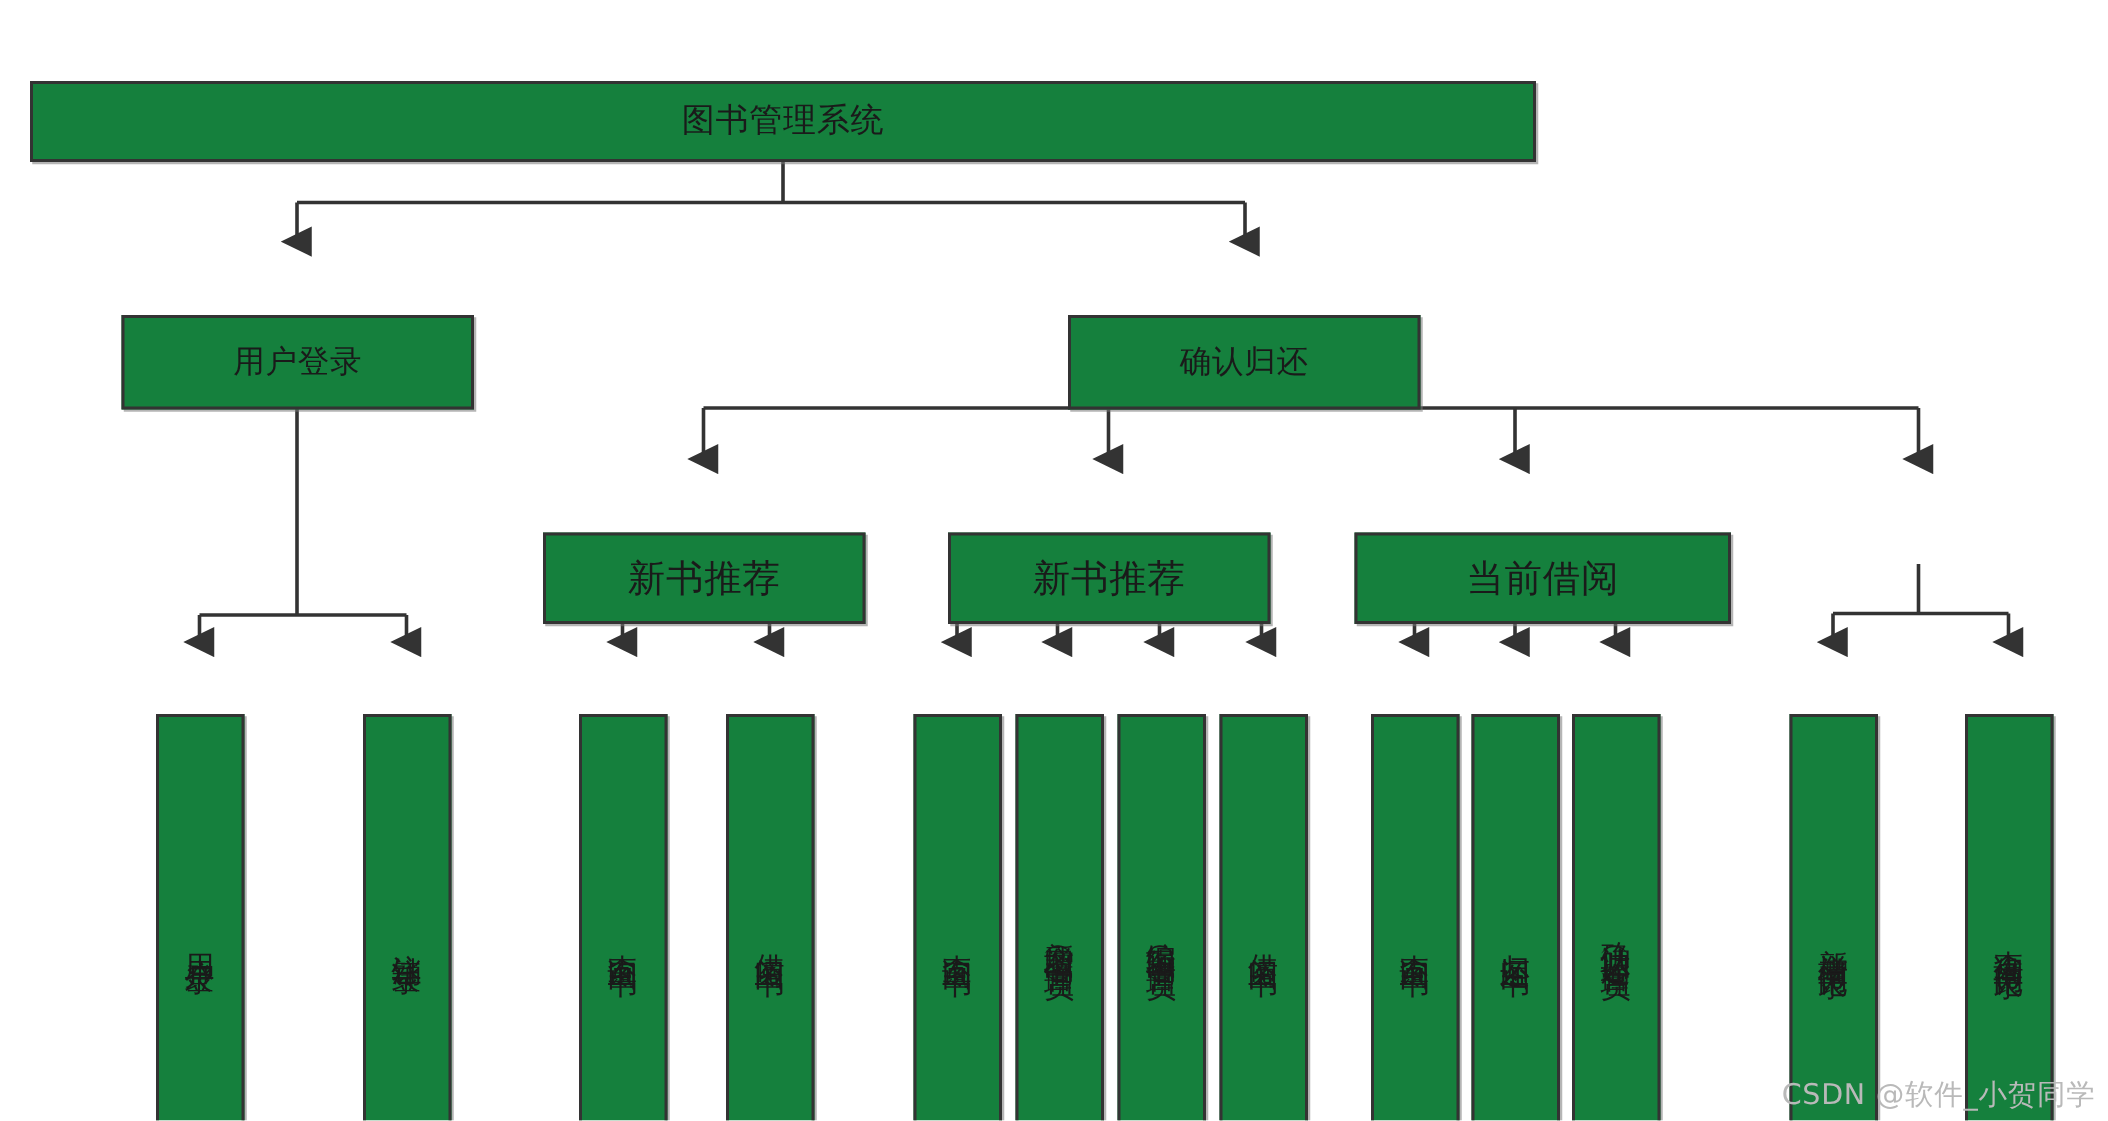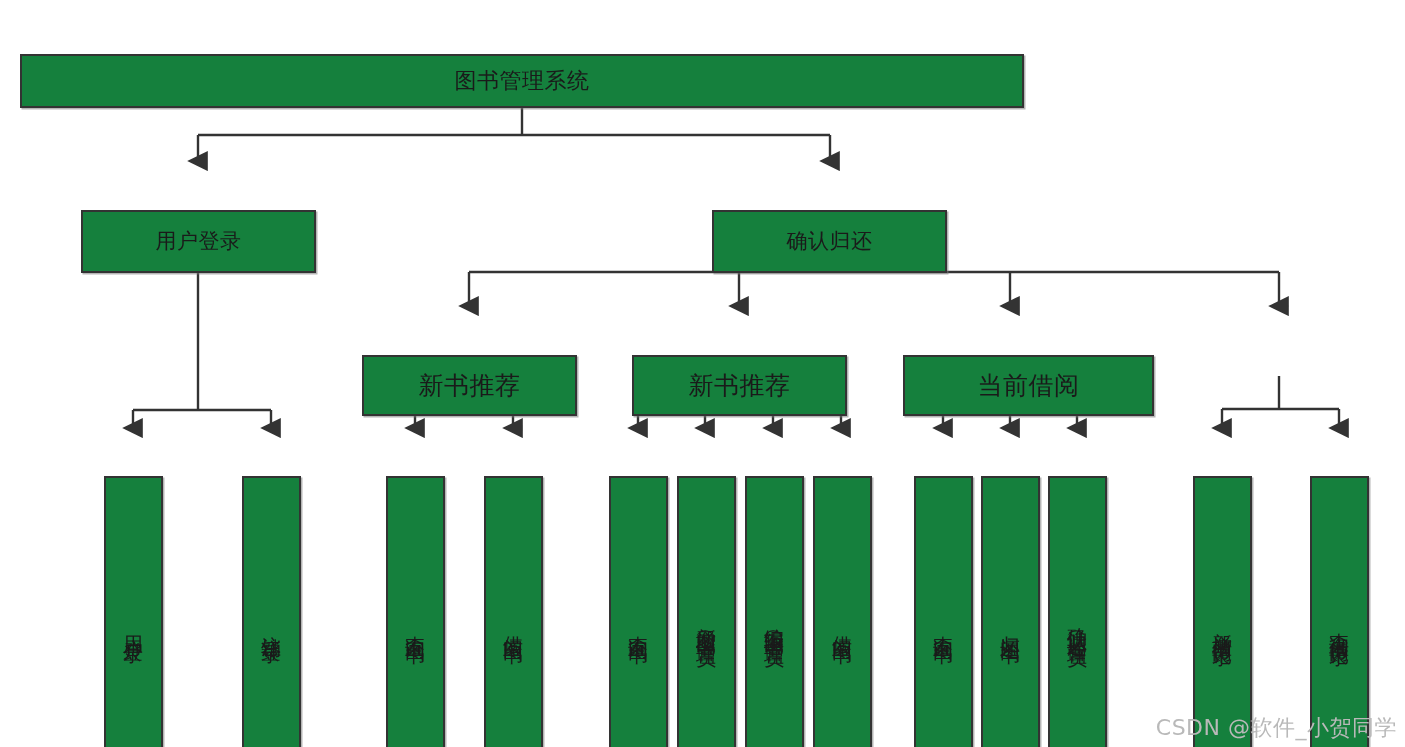--- a/index.html
+++ b/index.html
@@ -58,21 +58,21 @@
     letter-spacing: 3px;
     white-space: normal;
     max-height: 100%;
     text-align: center;
   }
   #watermark {
     position: absolute;
     right: 8px;
     bottom: 4px;
     color: #b9b9b9;
-    font-size: 22px;
+    font-size: 19px;
     letter-spacing: 0.5px;
     user-select: none;
     pointer-events: none;
   }
 </style>
 </head>
 <body>
 
 <div id="canvas">
 

